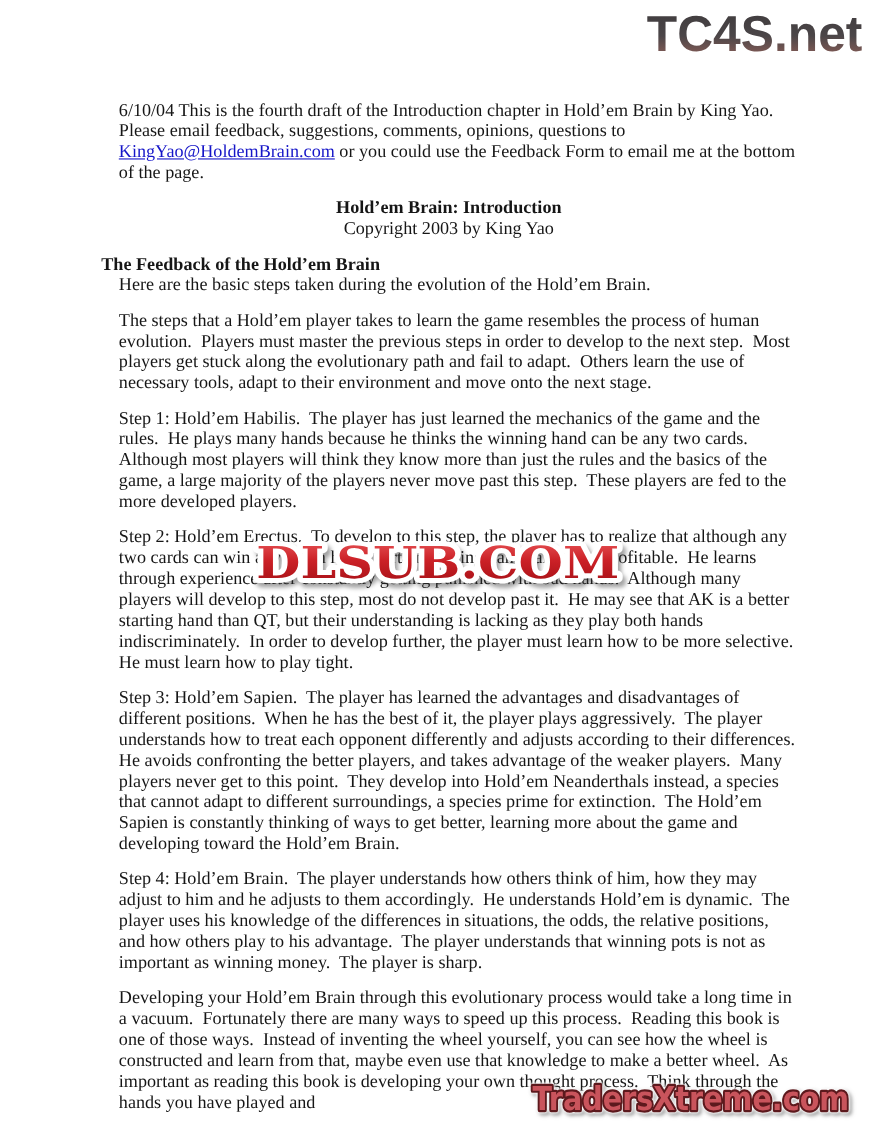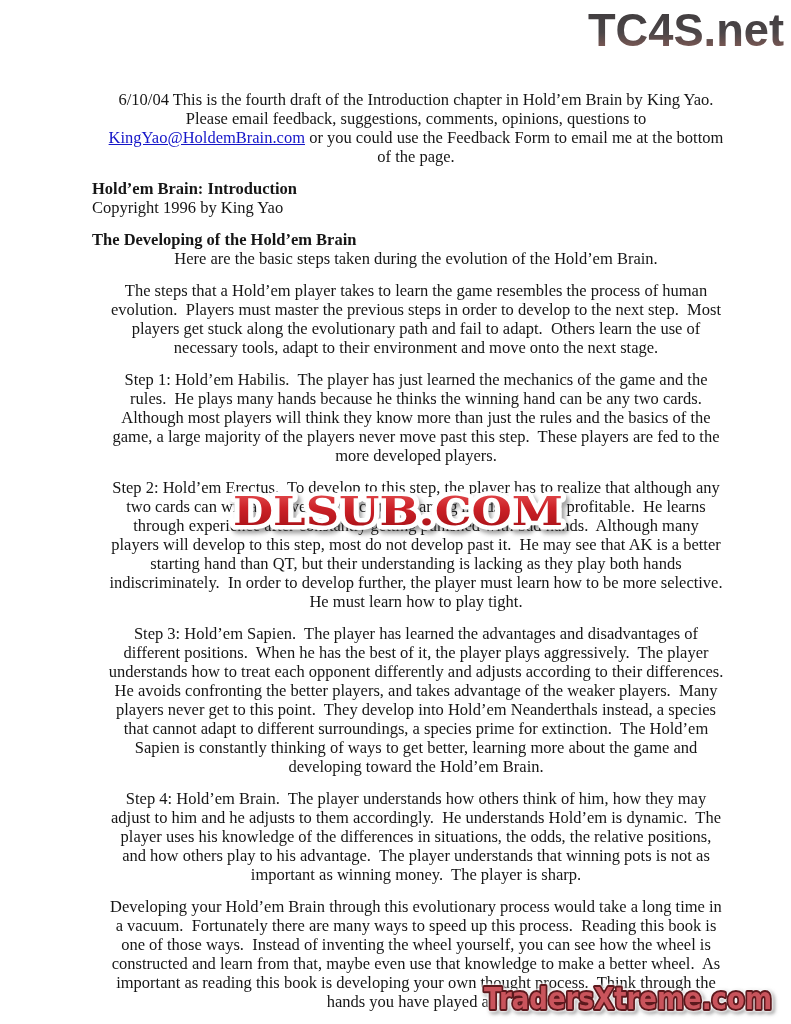--- a/index.html
+++ b/index.html
@@ -13,23 +13,23 @@
   }
 
   
   .doc {
     position: absolute;
     left: 92px; top: 90px;
     width: 632px;
     font-size: 16.5px;
     line-height: 19px;
   }
-  .para { margin: 0 0 13px 16px; white-space: pre-wrap; text-align: center; }
+  .para { margin: 0 0 13px 16px; white-space: pre-wrap; }
   .para:last-child { margin-bottom: 0; font-family: Liberation Serif, serif; }
-  .title-block { margin: 0 0 13px 0; }
+  .title-block { margin: 0 0 13px 0; text-align: center; }
   .bold { font-weight: bold; }
   .section-heading { margin: 10px 0 0 0; white-space: pre-wrap; }
   .email-link { color: #1515c8; text-decoration: underline; cursor: pointer; }
 
   
   .tc4s-logo { position: absolute; top: 2px; right: 2px; }
   .dlsub-watermark {
     position: absolute; left: 218px; top: 480px;
     filter: drop-shadow(3px 4px 2px rgba(50,50,50,0.45));
   }
@@ -52,24 +52,24 @@
   </defs>
   <text x="102" y="44" text-anchor="middle" font-family="Liberation Sans, sans-serif" font-weight="bold" font-size="46" fill="url(#tc4sGrad)" textLength="196" lengthAdjust="spacingAndGlyphs">TC4S.net</text>
 </svg>
 
 <div class="doc">
 
   <p class="para"><span>6/10/04 This is the fourth draft of the Introduction chapter in Hold’em Brain by King Yao.  Please email feedback, suggestions, comments, opinions, questions to </span><a class="email-link">KingYao@HoldemBrain.com</a><span> or you could use the Feedback Form to email me at the bottom of the page.</span></p>
 
   <div class="title-block">
     <div class="bold">Hold’em Brain: Introduction</div>
-    <div>Copyright 1996 by King Yao</div>
+    <div>Copyright 2003 by King Yao</div>
   </div>
 
-  <div class="section-heading bold">The Developing of the Hold’em Brain</div>
+  <div class="section-heading bold">The Feedback of the Hold’em Brain</div>
 
   <p class="para">Here are the basic steps taken during the evolution of the Hold’em Brain.</p>
 
   <p class="para">The steps that a Hold’em player takes to learn the game resembles the process of human evolution.  Players must master the previous steps in order to develop to the next step.  Most players get stuck along the evolutionary path and fail to adapt.  Others learn the use of necessary tools, adapt to their environment and move onto the next stage.</p>
 
   <p class="para">Step 1: Hold’em Habilis.  The player has just learned the mechanics of the game and the rules.  He plays many hands because he thinks the winning hand can be any two cards.  Although most players will think they know more than just the rules and the basics of the game, a large majority of the players never move past this step.  These players are fed to the more developed players.</p>
 
   <p class="para">Step 2: Hold’em Erectus.  To develop to this step, the player has to realize that although any two cards can win any given hand, certain starting hands are more profitable.  He learns through experience after constantly getting punished with bad hands.  Although many players will develop to this step, most do not develop past it.  He may see that AK is a better starting hand than QT, but their understanding is lacking as they play both hands indiscriminately.  In order to develop further, the player must learn how to be more selective.  He must learn how to play tight.</p>
 
   <p class="para">Step 3: Hold’em Sapien.  The player has learned the advantages and disadvantages of different positions.  When he has the best of it, the player plays aggressively.  The player understands how to treat each opponent differently and adjusts according to their differences.  He avoids confronting the better players, and takes advantage of the weaker players.  Many players never get to this point.  They develop into Hold’em Neanderthals instead, a species that cannot adapt to different surroundings, a species prime for extinction.  The Hold’em Sapien is constantly thinking of ways to get better, learning more about the game and developing toward the Hold’em Brain.</p>

